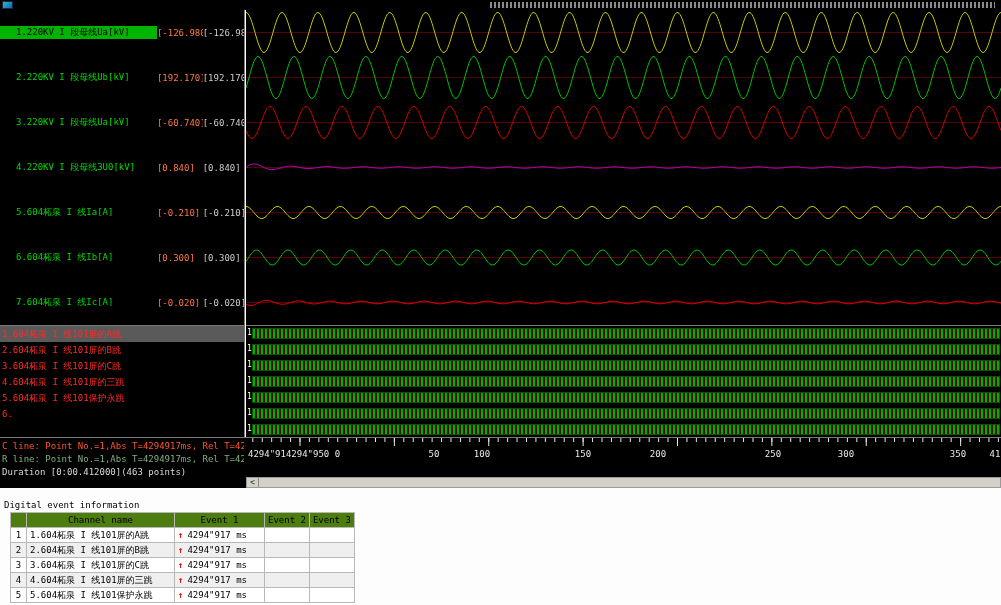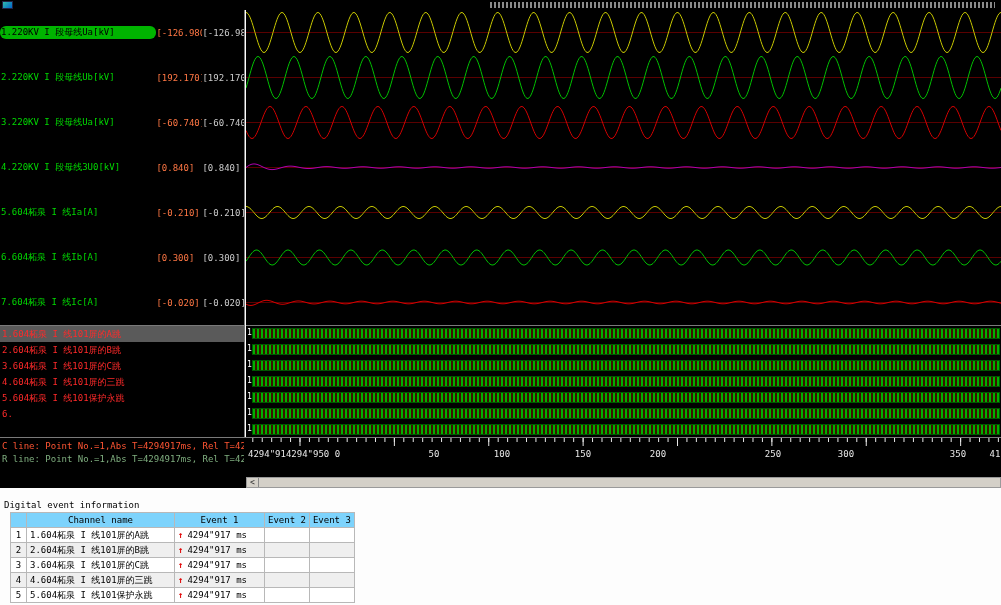--- a/index.html
+++ b/index.html
@@ -9,21 +9,21 @@
   
   .titlebar{position:absolute;left:0;top:0;width:1001px;height:10px;background:#000;}
   .app-icon{position:absolute;left:2px;top:1px;width:11px;height:8px;
             background:linear-gradient(135deg,#33bbaa,#0066cc);border:1px solid #224;}
   .title-noise{position:absolute;left:490px;top:2px;width:505px;height:6px;
                background:repeating-linear-gradient(90deg,#b8b8b8 0 2px,transparent 2px 4px);opacity:.75;}
   
   .analog-labels{position:absolute;left:0;top:10px;width:245px;height:315px;background:#000;
                  border-right:1px solid #7a7a7a;overflow:hidden;}
   .achan{height:45px;display:flex;align-items:center;}
-  .aname{width:173px;padding-left:1px;color:#00d800;white-space:nowrap;overflow:hidden;border-radius:6px;}
+  .aname{width:173px;padding-left:16px;color:#00d800;white-space:nowrap;overflow:hidden;}
   .achan.sel .aname{background:#00b400;color:#000;}
   .v1{width:51px;color:#ff7744;white-space:nowrap;overflow:hidden;}
   .v2{width:46px;color:#cccccc;white-space:nowrap;overflow:hidden;}
   .wave-area{position:absolute;left:246px;top:10px;width:755px;height:315px;background:#000;overflow:hidden;}
   
   .digital-labels{position:absolute;left:0;top:325px;width:245px;height:112px;background:#000;
                   border-right:1px solid #7a7a7a;border-top:1px solid #7a7a7a;overflow:hidden;}
   .dchan{height:16px;line-height:16px;color:#ff2a2a;padding-left:2px;white-space:nowrap;overflow:hidden;}
   .dchan.sel{background:#5a5a5a;}
   .digital-bars{position:absolute;left:246px;top:325px;width:755px;height:112px;background:#000;
@@ -50,21 +50,21 @@
   .hscroll{position:absolute;left:246px;top:477px;width:755px;height:11px;background:#d4d0c8;
            border:1px solid #9a9a9a;}
   .hs-btn{position:absolute;left:0;top:0;width:12px;height:9px;background:#d4d0c8;
           border-right:1px solid #888;color:#333;font-size:8px;line-height:9px;text-align:center;cursor:pointer;}
   
   .bottom{position:absolute;left:0;top:488px;width:1001px;height:117px;background:#fdfdfd;overflow:hidden;}
   .bottom-title{padding:12px 0 0 4px;color:#000;}
   table.events{position:absolute;left:10px;top:24px;border-collapse:collapse;background:#fff;table-layout:fixed;}
   table.events th,table.events td{border:1px solid #b8b8b8;font-weight:normal;font-size:9px;
         padding:0 3px;height:15px;white-space:nowrap;overflow:hidden;}
-  table.events th{text-align:center;background:#7dd3fc;}
+  table.events th{text-align:center;background:#4d7c0f;}
   table.events tbody tr:nth-child(even){background:#efefef;}
   td.rownum{text-align:center;}
   .evt-arrow{color:#e00000;font-weight:bold;margin-right:4px;}
 </style>
 </head>
 <body>
 
 <div class="root">
 
   <div class="titlebar">
@@ -161,20 +161,21 @@
       </div>
       <div class="dbar-row">
         <span class="one">1</span>
         <div class="dbar"></div>
       </div>
     </div>
 
   <div class="status-panel">
     <div class="c-line">C line: Point No.=1,Abs T=4294917ms,  Rel T=42949</div>
     <div class="r-line">R line: Point No.=1,Abs T=4294917ms,  Rel T=42949</div>
+    <div class="duration">Duration [0:00.412000](463 points)</div>
   </div>
 
   <div class="axis">
     <div class="axis-label left" style="left:2px">4294"914294"950 0</div>
   <svg width="755" height="10">
         <line x1="6.8" x2="6.8" y1="0" y2="4" stroke="#e8e8e8"></line>
         <line x1="16.2375" x2="16.2375" y1="0" y2="4" stroke="#e8e8e8"></line>
         <line x1="25.675" x2="25.675" y1="0" y2="4" stroke="#e8e8e8"></line>
         <line x1="35.1125" x2="35.1125" y1="0" y2="4" stroke="#e8e8e8"></line>
         <line x1="44.55" x2="44.55" y1="0" y2="4" stroke="#e8e8e8"></line>
@@ -256,21 +257,21 @@
         <line x1="54" x2="54" y1="0" y2="8" stroke="#e8e8e8"></line>
         <line x1="148.375" x2="148.375" y1="0" y2="8" stroke="#e8e8e8"></line>
         <line x1="242.75" x2="242.75" y1="0" y2="8" stroke="#e8e8e8"></line>
         <line x1="337.125" x2="337.125" y1="0" y2="8" stroke="#e8e8e8"></line>
         <line x1="431.5" x2="431.5" y1="0" y2="8" stroke="#e8e8e8"></line>
         <line x1="525.875" x2="525.875" y1="0" y2="8" stroke="#e8e8e8"></line>
         <line x1="620.25" x2="620.25" y1="0" y2="8" stroke="#e8e8e8"></line>
         <line x1="714.625" x2="714.625" y1="0" y2="8" stroke="#e8e8e8"></line>
       </svg>
       <div class="axis-label" style="left: 148px; margin-left: 40px;">50</div>
-      <div class="axis-label" style="left: 256px;">100</div>
+      <div class="axis-label" style="left: 236px;">100</div>
       <div class="axis-label" style="left: 337px;">150</div>
       <div class="axis-label" style="left: 412px;">200</div>
       <div class="axis-label" style="left: 527px;">250</div>
       <div class="axis-label" style="left: 600px;">300</div>
       <div class="axis-label" style="left: 712px;">350</div>
       <div class="axis-label" style="left: 749px;">41</div>
     </div>
 
   <div class="hscroll">
     <div class="hs-btn">&lt;</div>

